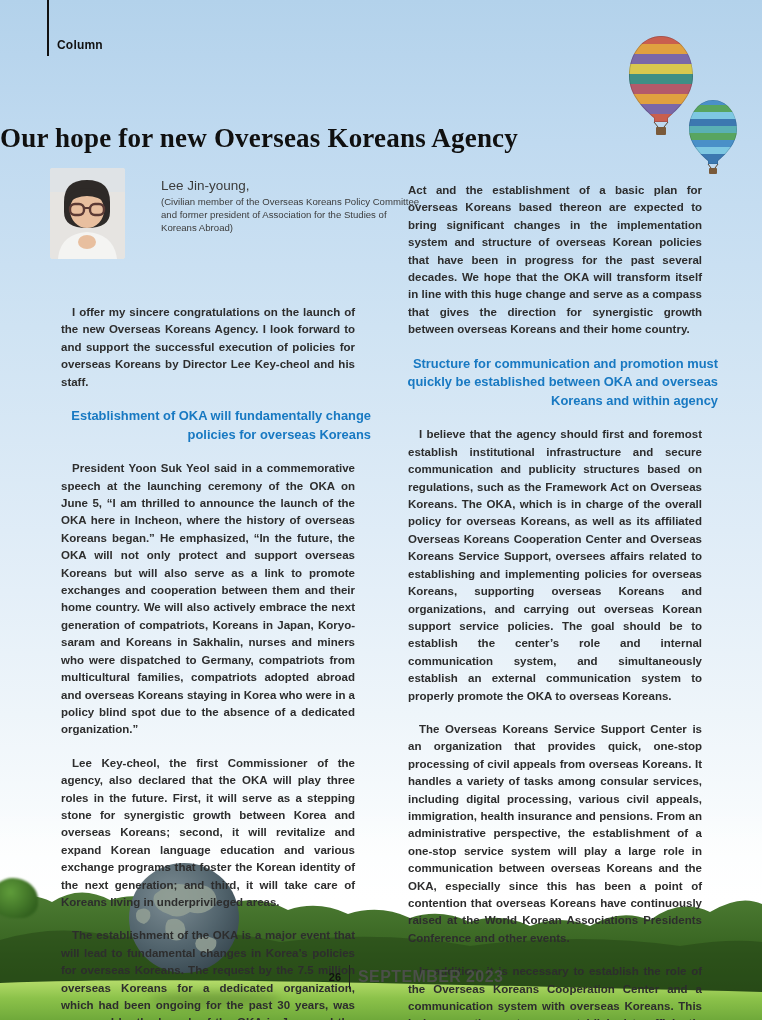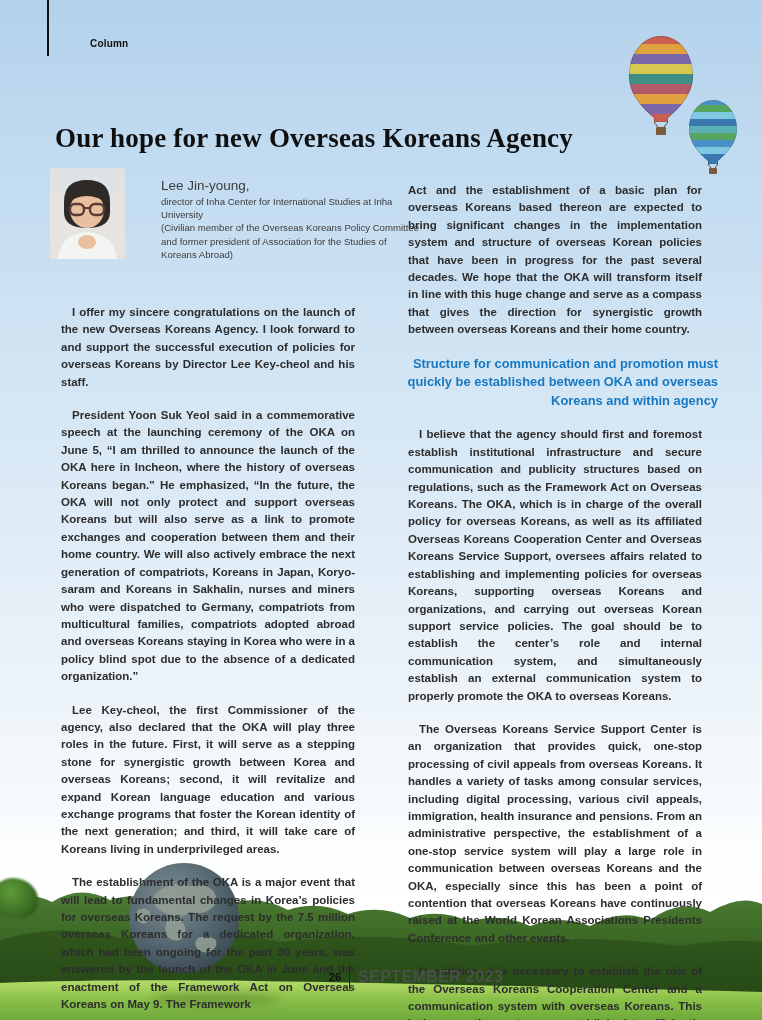--- a/index.html
+++ b/index.html
@@ -3,23 +3,23 @@
 <meta charset="utf-8">
 <style>
   html,body{margin:0;padding:0;background:#888;}
   .page{
     position:relative;width:762px;height:1020px;margin:0 auto;overflow:hidden;
     background:linear-gradient(180deg,#b3d2eb 0%,#c0daf0 14%,#cfe3f3 32%,#dfecf7 52%,#eef5fa 70%,#fbfdfe 84%,#ffffff 100%);
     font-family:"Liberation Sans",sans-serif;
   }
   
   .col-rule{position:absolute;left:47px;top:0;width:2px;height:56px;background:#111;}
-  .col-label{position:absolute;left:57px;top:38px;font-size:10px;font-weight:bold;color:#111;letter-spacing:.2px;margin-left:33px;}
+  .col-label{position:absolute;left:57px;top:38px;font-size:12px;font-weight:bold;color:#111;letter-spacing:.2px;}
   
-  .title{position:absolute;left:0;top:105px;width:628px;text-align:center;
+  .title{position:absolute;left:0;top:105px;width:628px;
     font-family:"Liberation Serif",serif;font-weight:700;font-size:27px;color:#101010;letter-spacing:.2px;}
   
   .author{position:absolute;left:50px;top:168px;display:flex;gap:24px;}
   .photo{width:75px;height:91px;border-radius:3px;overflow:hidden;background:#e9e7e4;flex:0 0 auto;}
   .author-text{margin-left:12px;width:262px;color:#3c3c3c;}
   .a-name{font-size:13.5px;margin:10px 0 2px 0;}
   .a-role,.a-affil{font-size:9.6px;line-height:13.2px;}
   
   .col{position:absolute;width:326px;font-size:11.5px;line-height:17.4px;color:#2d2d2d;text-align:justify;}
   .col-left{left:45px;top:288px;}
@@ -156,27 +156,27 @@
         <path d="M16,30 Q24,20 37,20 Q50,20 58,30 L58,36 Q48,28 37,28 Q26,28 16,36 Z" fill="#2e2a28"></path>
         <rect x="20" y="36" width="14" height="11" rx="5" fill="none" stroke="#5b3a35" stroke-width="2.4"></rect>
         <rect x="40" y="36" width="14" height="11" rx="5" fill="none" stroke="#5b3a35" stroke-width="2.4"></rect>
         <line x1="34" y1="40" x2="40" y2="40" stroke="#5b3a35" stroke-width="2"></line>
         <path d="M8,91 Q10,66 37,64 Q64,66 67,91 Z" fill="#f4f4f2"></path>
         <ellipse cx="37" cy="74" rx="9" ry="7" fill="#e8bf9f"></ellipse>
       </svg>
     </div>
     <div class="author-text">
       <div class="a-name">Lee Jin-young,</div>
-      <div class="a-role">director of Inha Center for International Studies at Inha University</div>
       <div class="a-affil">(Civilian member of the Overseas Koreans Policy Committee and former president of Association for the Studies of Koreans Abroad)</div>
     </div>
   </div>
 
   <div class="col col-left">
     <p class="bp">I offer my sincere congratulations on the launch of the new Overseas Koreans Agency. I look forward to and support the successful execution of policies for overseas Koreans by Director Lee Key-cheol and his staff.</p>
+    <h3 class="bh">Establishment of OKA will fundamentally change policies for overseas Koreans</h3>
     <p class="bp">President Yoon Suk Yeol said in a commemorative speech at the launching ceremony of the OKA on June 5, “I am thrilled to announce the launch of the OKA here in Incheon, where the history of overseas Koreans began.” He emphasized, “In the future, the OKA will not only protect and support overseas Koreans but will also serve as a link to promote exchanges and cooperation between them and their home country. We will also actively embrace the next generation of compatriots, Koreans in Japan, Koryo-saram and Koreans in Sakhalin, nurses and miners who were dispatched to Germany, compatriots from multicultural families, compatriots adopted abroad and overseas Koreans staying in Korea who were in a policy blind spot due to the absence of a dedicated organization.”</p>
     <p class="bp">Lee Key-cheol, the first Commissioner of the agency, also declared that the OKA will play three roles in the future. First, it will serve as a stepping stone for synergistic growth between Korea and overseas Koreans; second, it will revitalize and expand Korean language education and various exchange programs that foster the Korean identity of the next generation; and third, it will take care of Koreans living in underprivileged areas.</p>
     <p class="bp">The establishment of the OKA is a major event that will lead to fundamental changes in Korea’s policies for overseas Koreans. The request by the 7.5 million overseas Koreans for a dedicated organization, which had been ongoing for the past 30 years, was answered by the launch of the OKA in June and the enactment of the Framework Act on Overseas Koreans on May 9. The Framework</p>
   </div>
 
   <div class="col col-right">
     <p class="bp" style="text-indent:0;">Act and the establishment of a basic plan for overseas Koreans based thereon are expected to bring significant changes in the implementation system and structure of overseas Korean policies that have been in progress for the past several decades. We hope that the OKA will transform itself in line with this huge change and serve as a compass that gives the direction for synergistic growth between overseas Koreans and their home country.</p>
     <h3 class="bh">Structure for communication and promotion must quickly be established between OKA and overseas Koreans and within agency</h3>
     <p class="bp">I believe that the agency should first and foremost establish institutional infrastructure and secure communication and publicity structures based on regulations, such as the Framework Act on Overseas Koreans. The OKA, which is in charge of the overall policy for overseas Koreans, as well as its affiliated Overseas Koreans Cooperation Center and Overseas Koreans Service Support, oversees affairs related to establishing and implementing policies for overseas Koreans, supporting overseas Koreans and organizations, and carrying out overseas Korean support service policies. The goal should be to establish the center’s role and internal communication system, and simultaneously establish an external communication system to properly promote the OKA to overseas Koreans.</p>
     <p class="bp">The Overseas Koreans Service Support Center is an organization that provides quick, one-stop processing of civil appeals from overseas Koreans. It handles a variety of tasks among consular services, including digital processing, various civil appeals, immigration, health insurance and pensions. From an administrative perspective, the establishment of a one-stop service system will play a large role in communication between overseas Koreans and the OKA, especially since this has been a point of contention that overseas Koreans have continuously raised at the World Korean Associations Presidents Conference and other events.</p>

